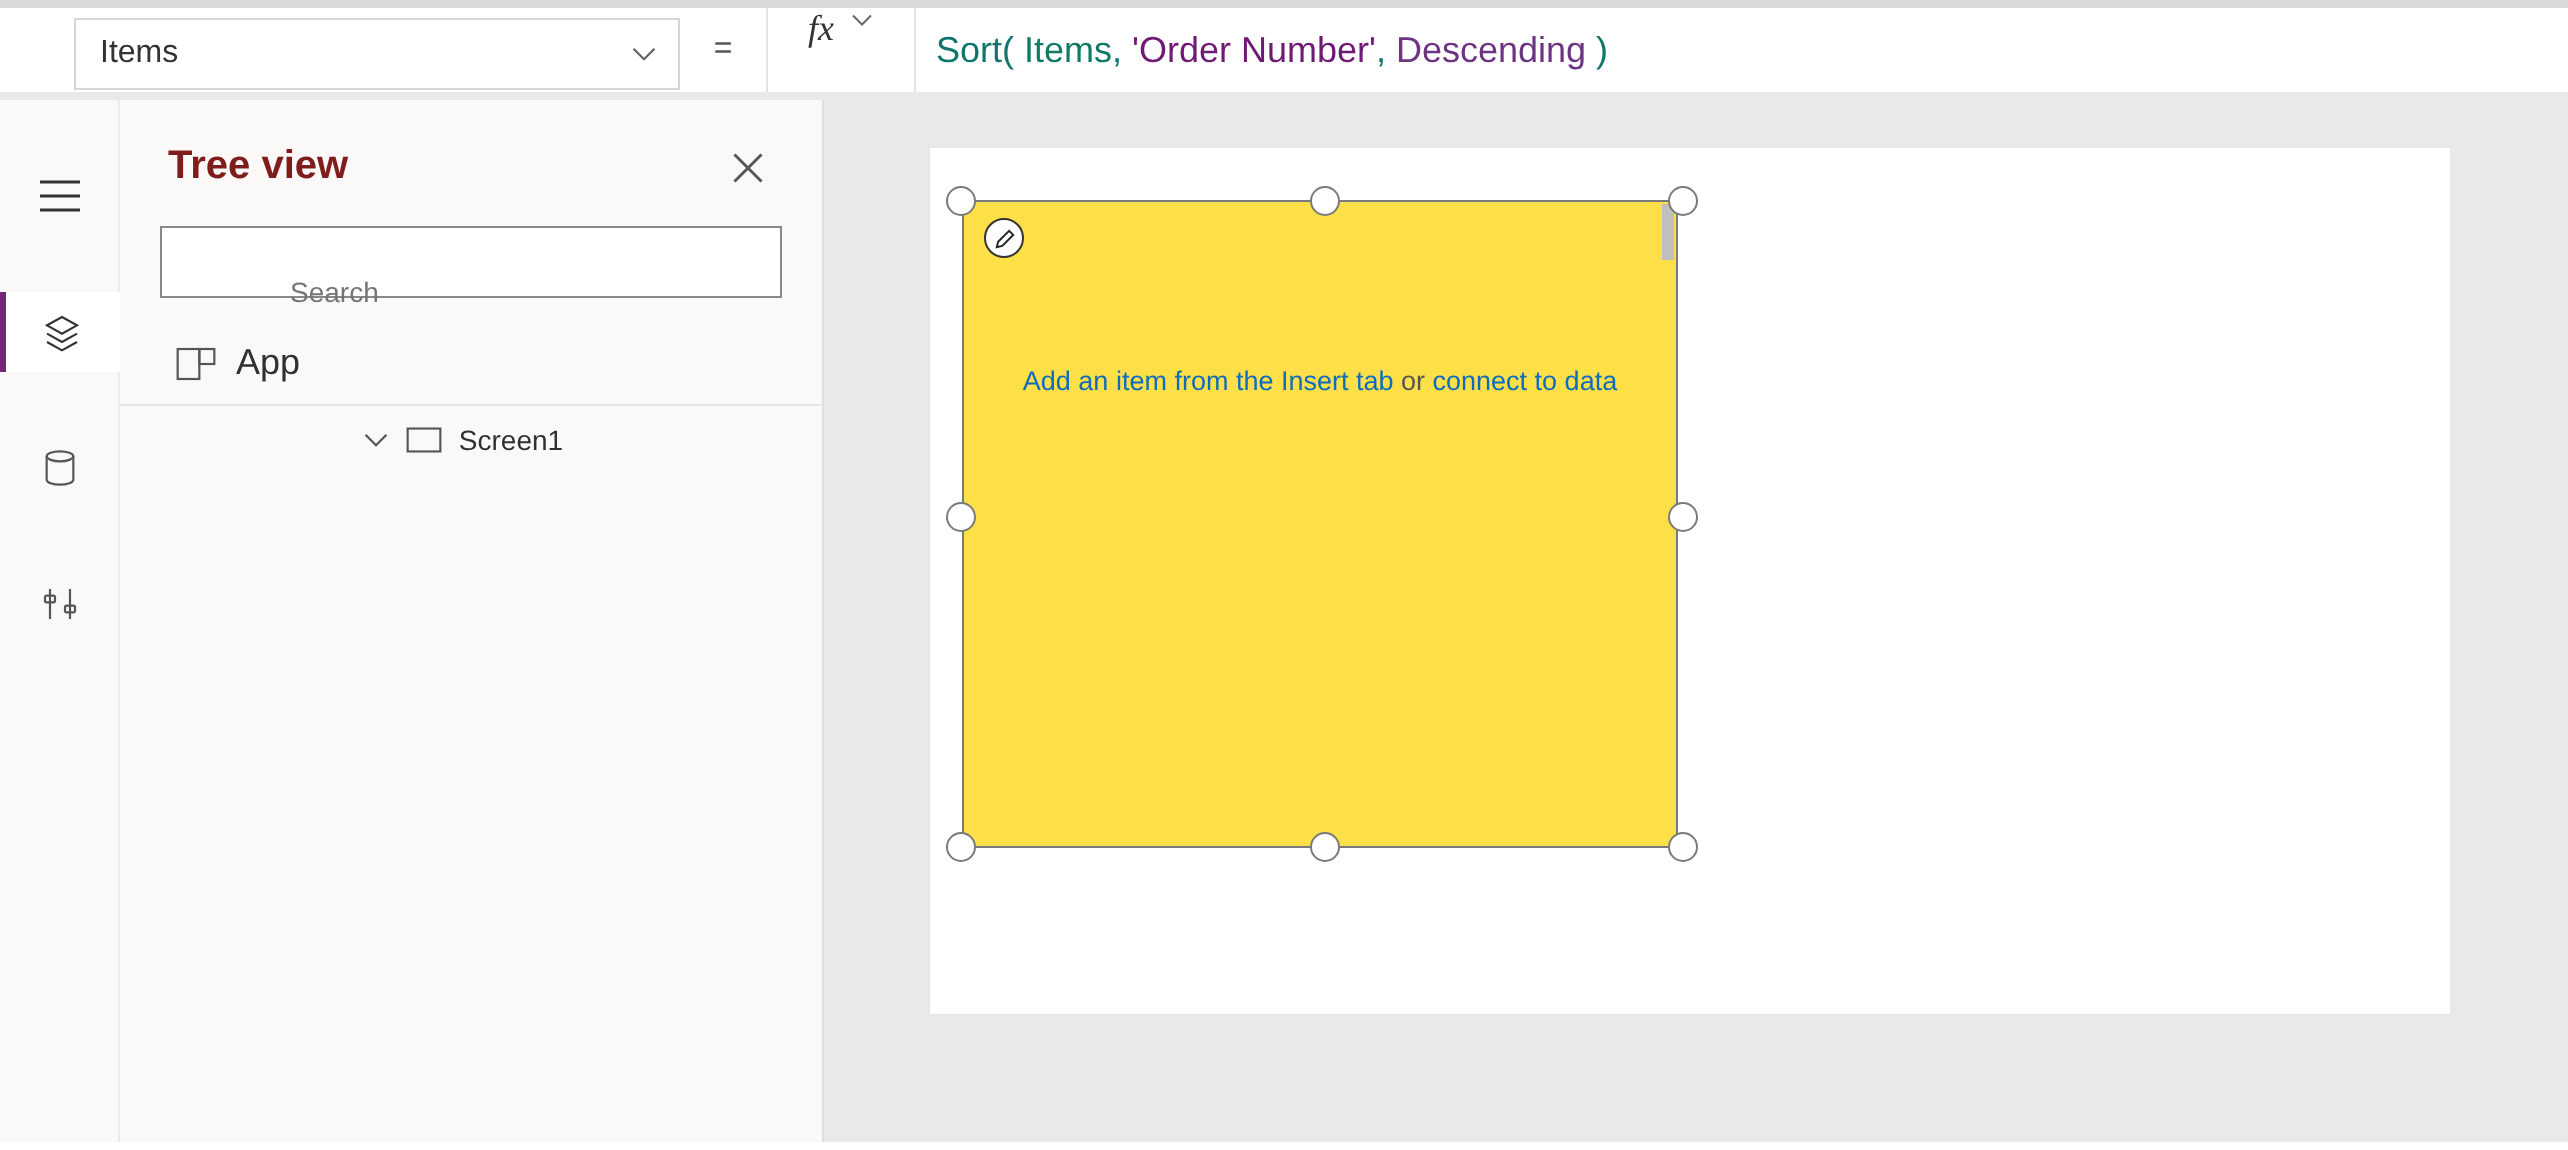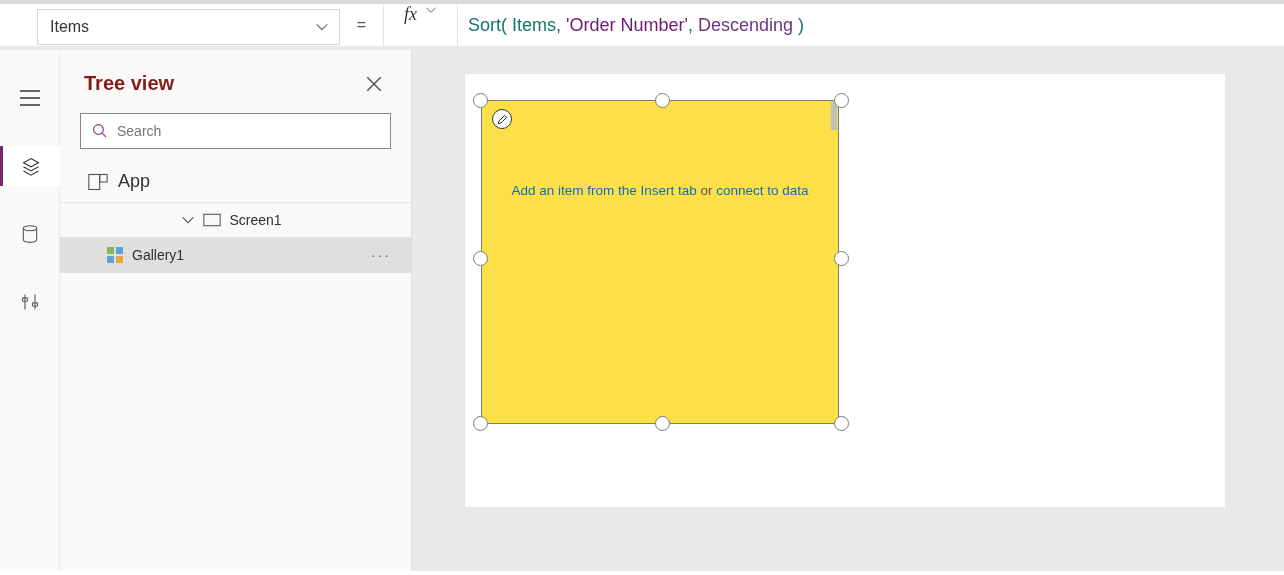--- a/index.html
+++ b/index.html
@@ -87,21 +87,21 @@
       flex-direction: column;
     }
     .tree-header {
       display:flex; align-items:center; justify-content:space-between;
       padding: 22px 28px 14px 24px;
     }
     .tree-header h1 { font-size: 20px; font-weight: 600; color:#7f1d1d; }
     .search-wrap { padding: 4px 20px 12px 20px; }
     .search-box {
       height: 36px; border:1px solid #8a8886; background:#fff;
-      display:flex; align-items:center; padding:16px 10px; gap:8px;
+      display:flex; align-items:center; padding:16px 10px; gap:8px;flex-direction:column;
     }
     .search-box input { border:none; outline:none; flex:1; font-size:14px; color:#333; background:transparent; }
     .tree-app-row {
       display:flex; align-items:center; gap:10px;
       padding: 10px 20px 10px 28px; border-bottom:1px solid #e6e6e6; font-size:18px; color:#323130;
     }
     .tree-row {
       display:flex; align-items:center; gap:8px;
       padding: 9px 20px 9px 12px; font-size:14px; color:#323130;justify-content:center;
     }
@@ -225,30 +225,20 @@
     <div class="tree-row">
       <svg width="14" height="14" viewBox="0 0 16 16">
           <path d="M2 5l6 6 6-6" fill="none" stroke="#555" stroke-width="1.3"></path>
         </svg>
       <svg width="18" height="14" viewBox="0 0 22 16">
           <rect x="1" y="1" width="20" height="14" fill="none" stroke="#555" stroke-width="1.3"></rect>
         </svg>
       <span>Screen1</span>
     </div>
 
-    <div class="tree-row level2 selected">
-      <svg width="18" height="18" viewBox="0 0 18 18">
-        <rect x="1" y="1" width="7" height="7" fill="#7fba5a"></rect>
-        <rect x="10" y="1" width="7" height="7" fill="#5aa3d8"></rect>
-        <rect x="1" y="10" width="7" height="7" fill="#5aa3d8"></rect>
-        <rect x="10" y="10" width="7" height="7" fill="#e8a33d"></rect>
-      </svg>
-      <span>Gallery1</span>
-      <span class="more">···</span>
-    </div>
   </div>
 
   <div class="canvas-area">
     <div class="screen">
       <div class="gallery">
         <div class="gallery-scroll"></div>
         <div class="gallery-hint">
           <span class="link">Add an item from the Insert tab</span><span class="plain"> or </span><span class="link">connect to data</span>
         </div>
       </div>

